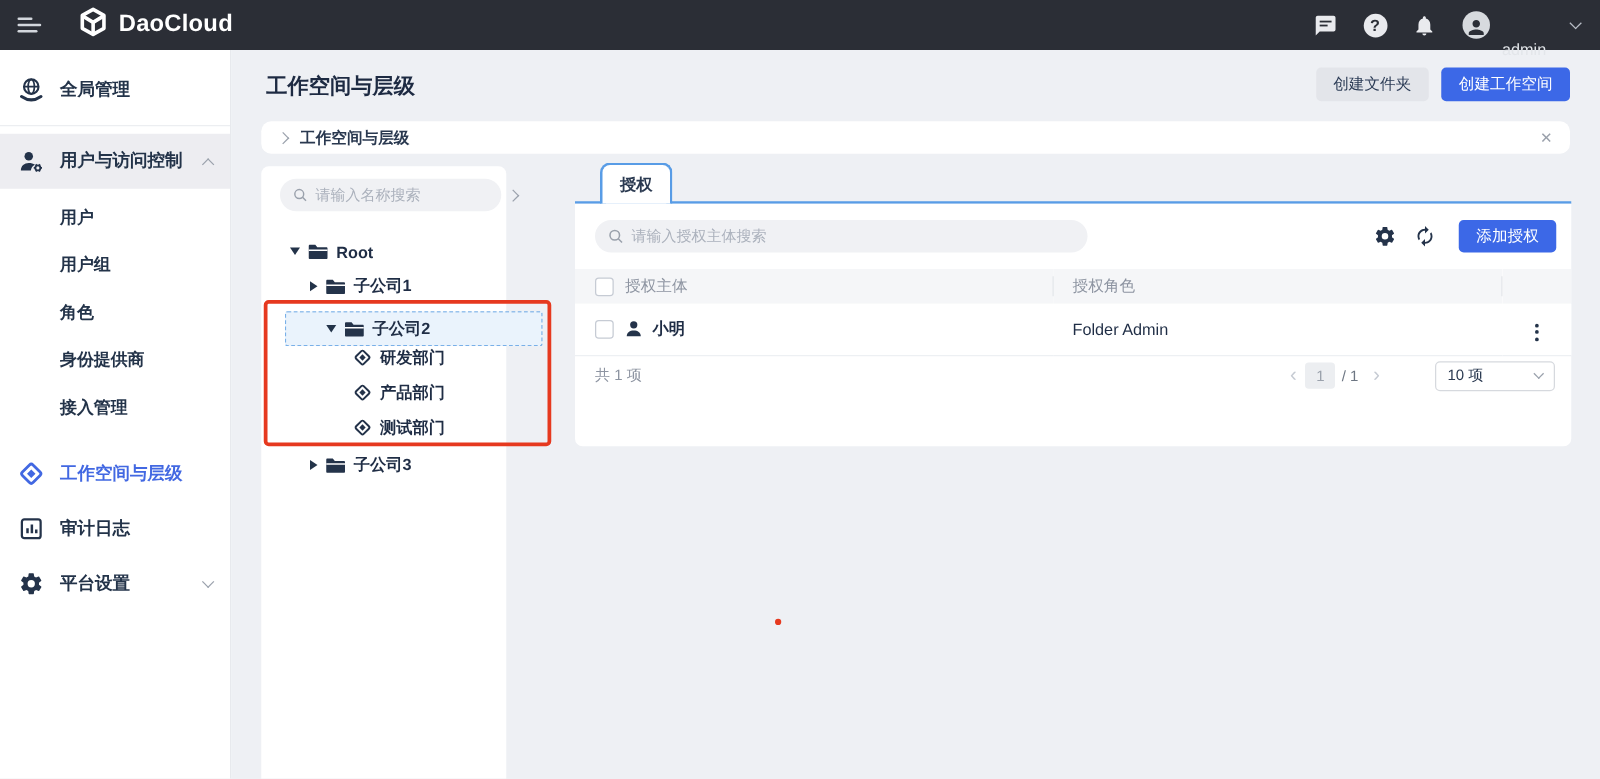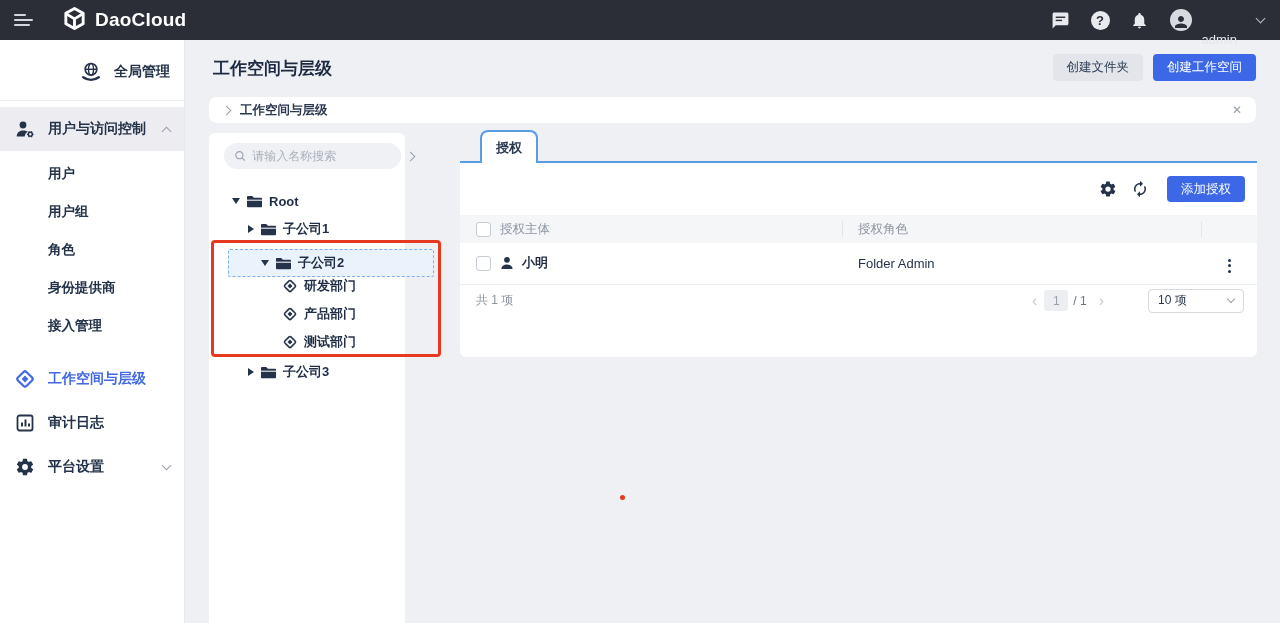--- a/index.html
+++ b/index.html
@@ -136,21 +136,21 @@
       <svg width="18" height="18" viewBox="0 0 24 24">
           <path d="M12 12c2.2 0 4-1.8 4-4s-1.8-4-4-4-4 1.8-4 4 1.8 4 4 4zm0 2c-2.7 0-8 1.3-8 4v2h16v-2c0-2.7-5.3-4-8-4z" fill="#2b2e36"></path>
         </svg>
     </span>
     <span class="user-name">admin</span>
     <span class="chev down light"></span>
   </div>
 </header>
 
 <aside class="sidebar">
-  <div class="side-item" style="margin-top:10px;justify-content:flex-end;">
+  <div class="side-item" style="margin-top:10px;">
     <span class="s-icon">
       <svg width="22" height="22" viewBox="0 0 22 22">
           <circle cx="11" cy="8.3" r="5.8" fill="none" stroke="#24334a" stroke-width="1.7"></circle>
           <ellipse cx="11" cy="8.3" rx="2.5" ry="5.8" fill="none" stroke="#24334a" stroke-width="1.4"></ellipse>
           <line x1="5.2" y1="8.3" x2="16.8" y2="8.3" stroke="#24334a" stroke-width="1.4"></line>
           <path d="M3.2 16.2 Q11 21.6 18.8 16.2" fill="none" stroke="#24334a" stroke-width="2.4" stroke-linecap="round"></path>
         </svg>
     </span>
     <span>全局管理</span>
   </div>
@@ -309,20 +309,27 @@
     </div>
   </section>
 
   <div class="annotation-box"></div>
 
   <div class="tab-line"></div>
   <div class="tab">授权</div>
 
   <section class="panel-body">
     <div class="toolbar">
+      <div class="search-pill">
+        <svg width="14" height="14" viewBox="0 0 16 16">
+            <circle cx="7" cy="7" r="4.6" fill="none" stroke="#9aa1ac" stroke-width="1.5"></circle>
+            <line x1="10.4" y1="10.4" x2="14" y2="14" stroke="#9aa1ac" stroke-width="1.5"></line>
+          </svg>
+        <input type="text" placeholder="请输入授权主体搜索" style="">
+      </div>
       <div class="tool-icons">
         <span class="tool-icon">
           <svg width="18" height="18" viewBox="0 0 24 24">
               <path d="M19.4 13c.04-.33.06-.66.06-1s-.02-.67-.06-1l2.1-1.65c.19-.15.24-.42.12-.64l-2-3.46c-.12-.22-.38-.3-.6-.22l-2.48 1a7.3 7.3 0 0 0-1.73-1l-.37-2.65A.49.49 0 0 0 14 2h-4c-.25 0-.46.18-.5.42l-.37 2.65c-.62.26-1.2.6-1.73 1l-2.48-1a.5.5 0 0 0-.6.22l-2 3.46c-.13.22-.07.49.12.64L4.54 11c-.04.33-.06.66-.06 1s.02.67.06 1l-2.1 1.65a.5.5 0 0 0-.12.64l2 3.46c.12.22.38.3.6.22l2.48-1c.53.4 1.1.74 1.73 1l.37 2.65c.04.24.25.42.5.42h4c.25 0 .46-.18.5-.42l.37-2.65c.62-.26 1.2-.6 1.73-1l2.48 1c.22.08.48 0 .6-.22l2-3.46a.5.5 0 0 0-.12-.64L19.4 13zM12 15.5a3.5 3.5 0 1 1 0-7 3.5 3.5 0 0 1 0 7z" fill="#24334a"></path>
             </svg>
         </span>
         <span class="tool-icon">
           <svg width="18" height="18" viewBox="0 0 24 24">
               <path d="M12 6v3l4-4-4-4v3c-4.42 0-8 3.58-8 8 0 1.57.46 3.03 1.24 4.26L6.7 14.8c-.45-.83-.7-1.79-.7-2.8 0-3.31 2.69-6 6-6zm6.76 1.74L17.3 9.2c.44.84.7 1.79.7 2.8 0 3.31-2.69 6-6 6v-3l-4 4 4 4v-3c4.42 0 8-3.58 8-8 0-1.57-.46-3.03-1.24-4.26z" fill="#24334a"></path>
             </svg>

